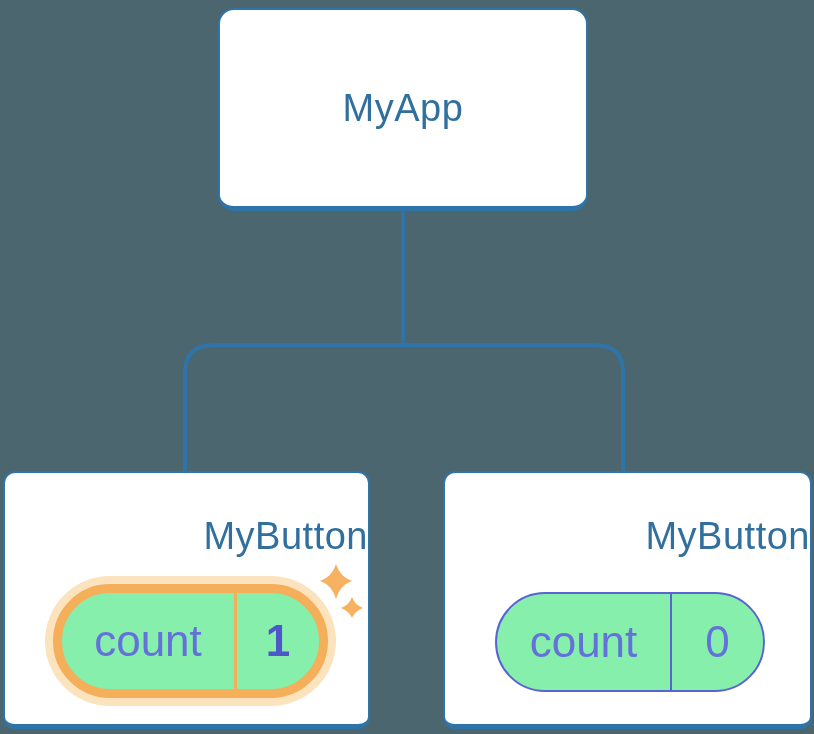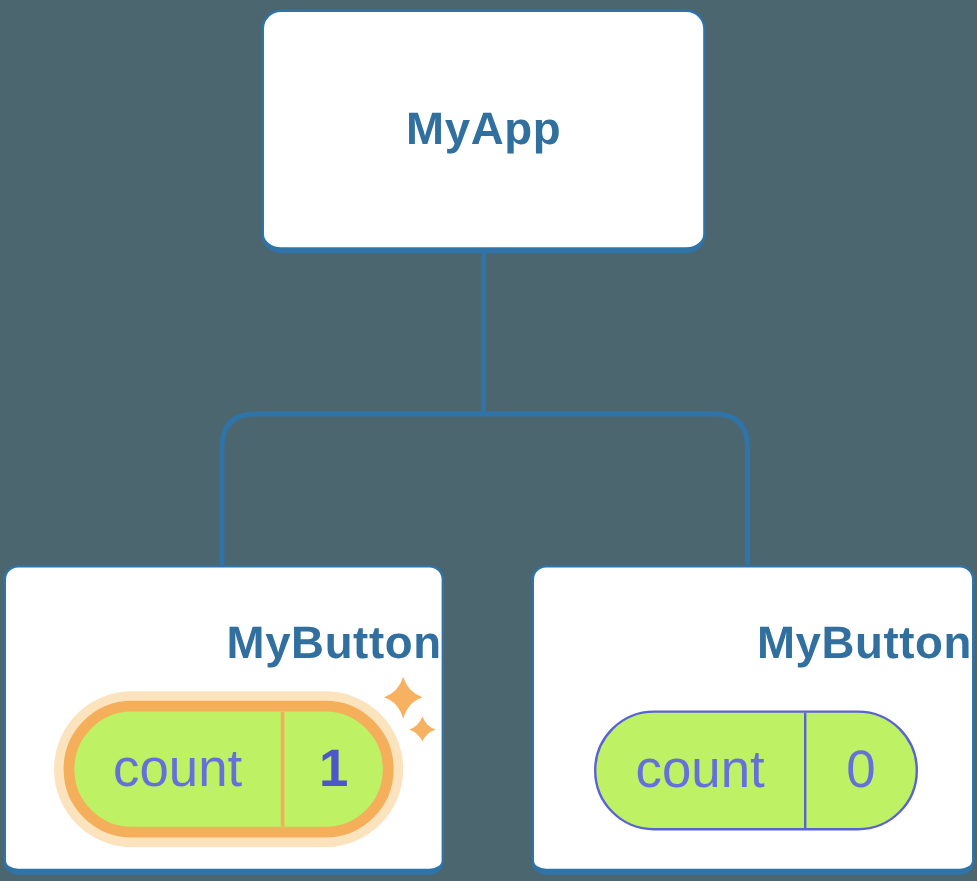--- a/index.html
+++ b/index.html
@@ -23,30 +23,30 @@
   .card-root {
     left: 218px; top: 8px; width: 370px; height: 203px;
     border-radius: 16px;
     display: flex; align-items: center; justify-content: center;
   }
   .card-child-left  { left: 3px;   top: 471px; width: 367px; height: 258px; border-radius: 12px; }
   .card-child-right { left: 443px; top: 471px; width: 369px; height: 258px; border-radius: 12px; }
   .card-title {
     color: #306F9E;
     font-size: 38px;
-    font-weight: 700;
+    font-weight: 400;
     letter-spacing: 0.5px;
   }
   .child-title {
     position: absolute; left: 0; top: 42px; width: 100%;
     text-align: right;
   }
   .pill {
     position: absolute;
-    background: #bef264;
+    background: #86efac;
     box-sizing: border-box;
     display: flex;
     align-items: stretch;
     overflow: hidden;
   }
   .pill-highlighted {
     left: 48px; top: 111px; width: 275px; height: 114px;
     border: 9px solid #F5AE5A;
     border-radius: 60px;
     box-shadow: 0 0 0 8px #FBE3BE;

